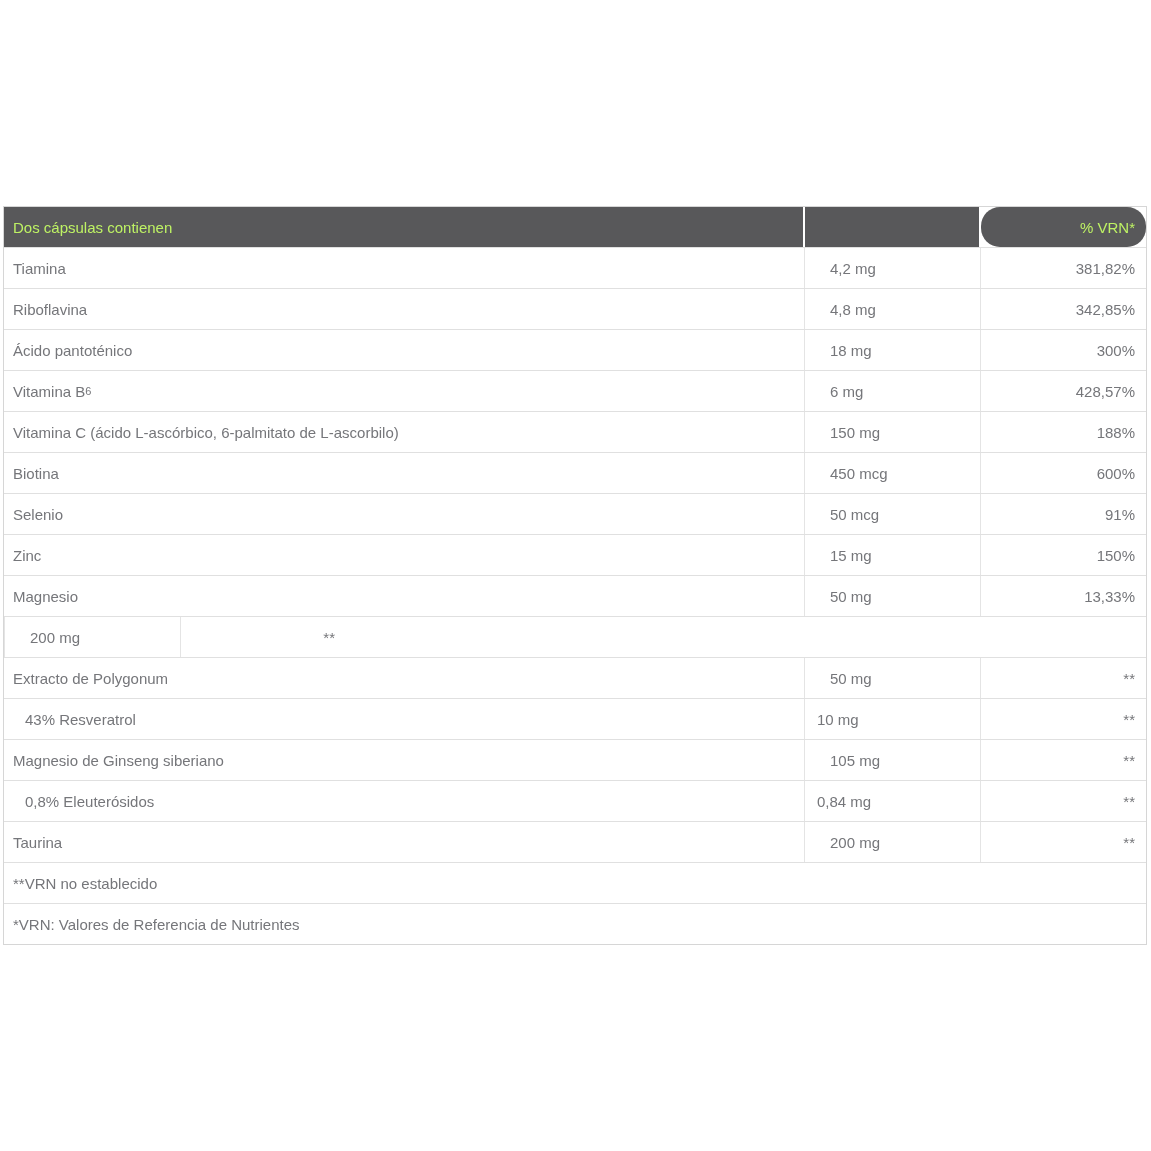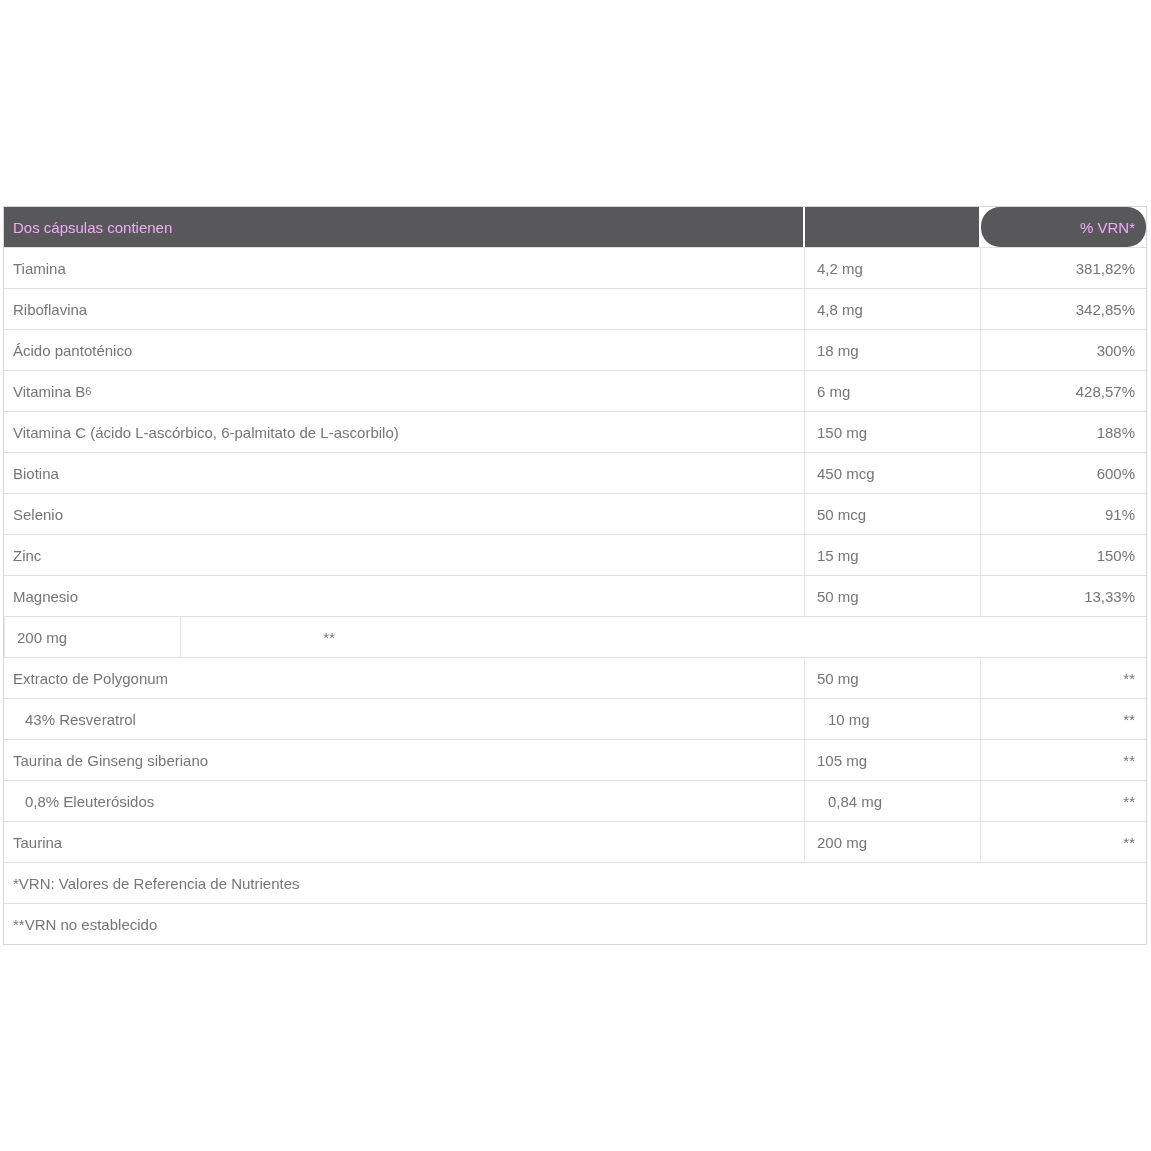--- a/index.html
+++ b/index.html
@@ -19,21 +19,21 @@
     color: #75767a;
   }
   
   .thead {
     display: flex;
     height: 40px;
     background: #ffffff;
   }
   .th {
     background: #58585a;
-    color: #f0abfc;
+    color: #bef264;
     display: flex;
     align-items: center;
     height: 40px;
   }
   .th.c1 { width: 799px; padding-left: 9px; }
   .gap { width: 2px; background: #ffffff; }
   .th.c2 { width: 174px; }
   .th.c3 { width: 165px; justify-content: flex-end; padding-right: 11px; border-radius: 19px; }
   
   .tr {
@@ -42,24 +42,24 @@
     border-top: 1px solid #e0e0e0;
   }
   .td {
     display: flex;
     align-items: center;
     height: 40px;
     overflow: hidden;
     white-space: nowrap;
   }
   .td.c1 { width: 800px; padding-left: 9px; }
-  .td.c2 { width: 176px; padding-left: 12px; border-left: 1px solid #e4e4e4; }
+  .td.c2 { width: 176px; padding-left: 25px; border-left: 1px solid #e4e4e4; }
   .td.c3 { width: 166px; justify-content: flex-end; padding-right: 11px; border-left: 1px solid #e4e4e4; text-align: center; }
   .tr.indent .td.c1 { padding-left: 21px; }
-  .tr.indent .td.c2 { padding-left: 23px; }
+  .tr.indent .td.c2 { padding-left: 12px; }
   sub { font-size: 11px; line-height: 0; }
   
   .foot-row {
     display: flex;
     align-items: center;
     height: 41px;
     border-top: 1px solid #e0e0e0;
     padding-left: 9px;
   }
 </style>
@@ -152,37 +152,37 @@
       </div>
       <div class="tr indent">
         <div class="td c1">
           <span>43% Resveratrol</span>
         </div>
         <div class="td c2">10 mg</div>
         <div class="td c3">**</div>
       </div>
       <div class="tr">
         <div class="td c1">
-          <span>Taurina de Ginseng siberiano</span>
+          <span>Magnesio de Ginseng siberiano</span>
         </div>
         <div class="td c2">105 mg</div>
         <div class="td c3">**</div>
       </div>
       <div class="tr indent">
         <div class="td c1">
           <span>0,8% Eleuterósidos</span>
         </div>
         <div class="td c2">0,84 mg</div>
         <div class="td c3">**</div>
       </div>
       <div class="tr">
         <div class="td c1">
           <span>Taurina</span>
         </div>
         <div class="td c2">200 mg</div>
         <div class="td c3">**</div>
       </div>
     </div>
   <div id="tfoot">
+      <div class="foot-row">**VRN no establecido</div>
       <div class="foot-row">*VRN: Valores de Referencia de Nutrientes</div>
-      <div class="foot-row">**VRN no establecido</div>
     </div>
 </div>
 
 </body></html>

